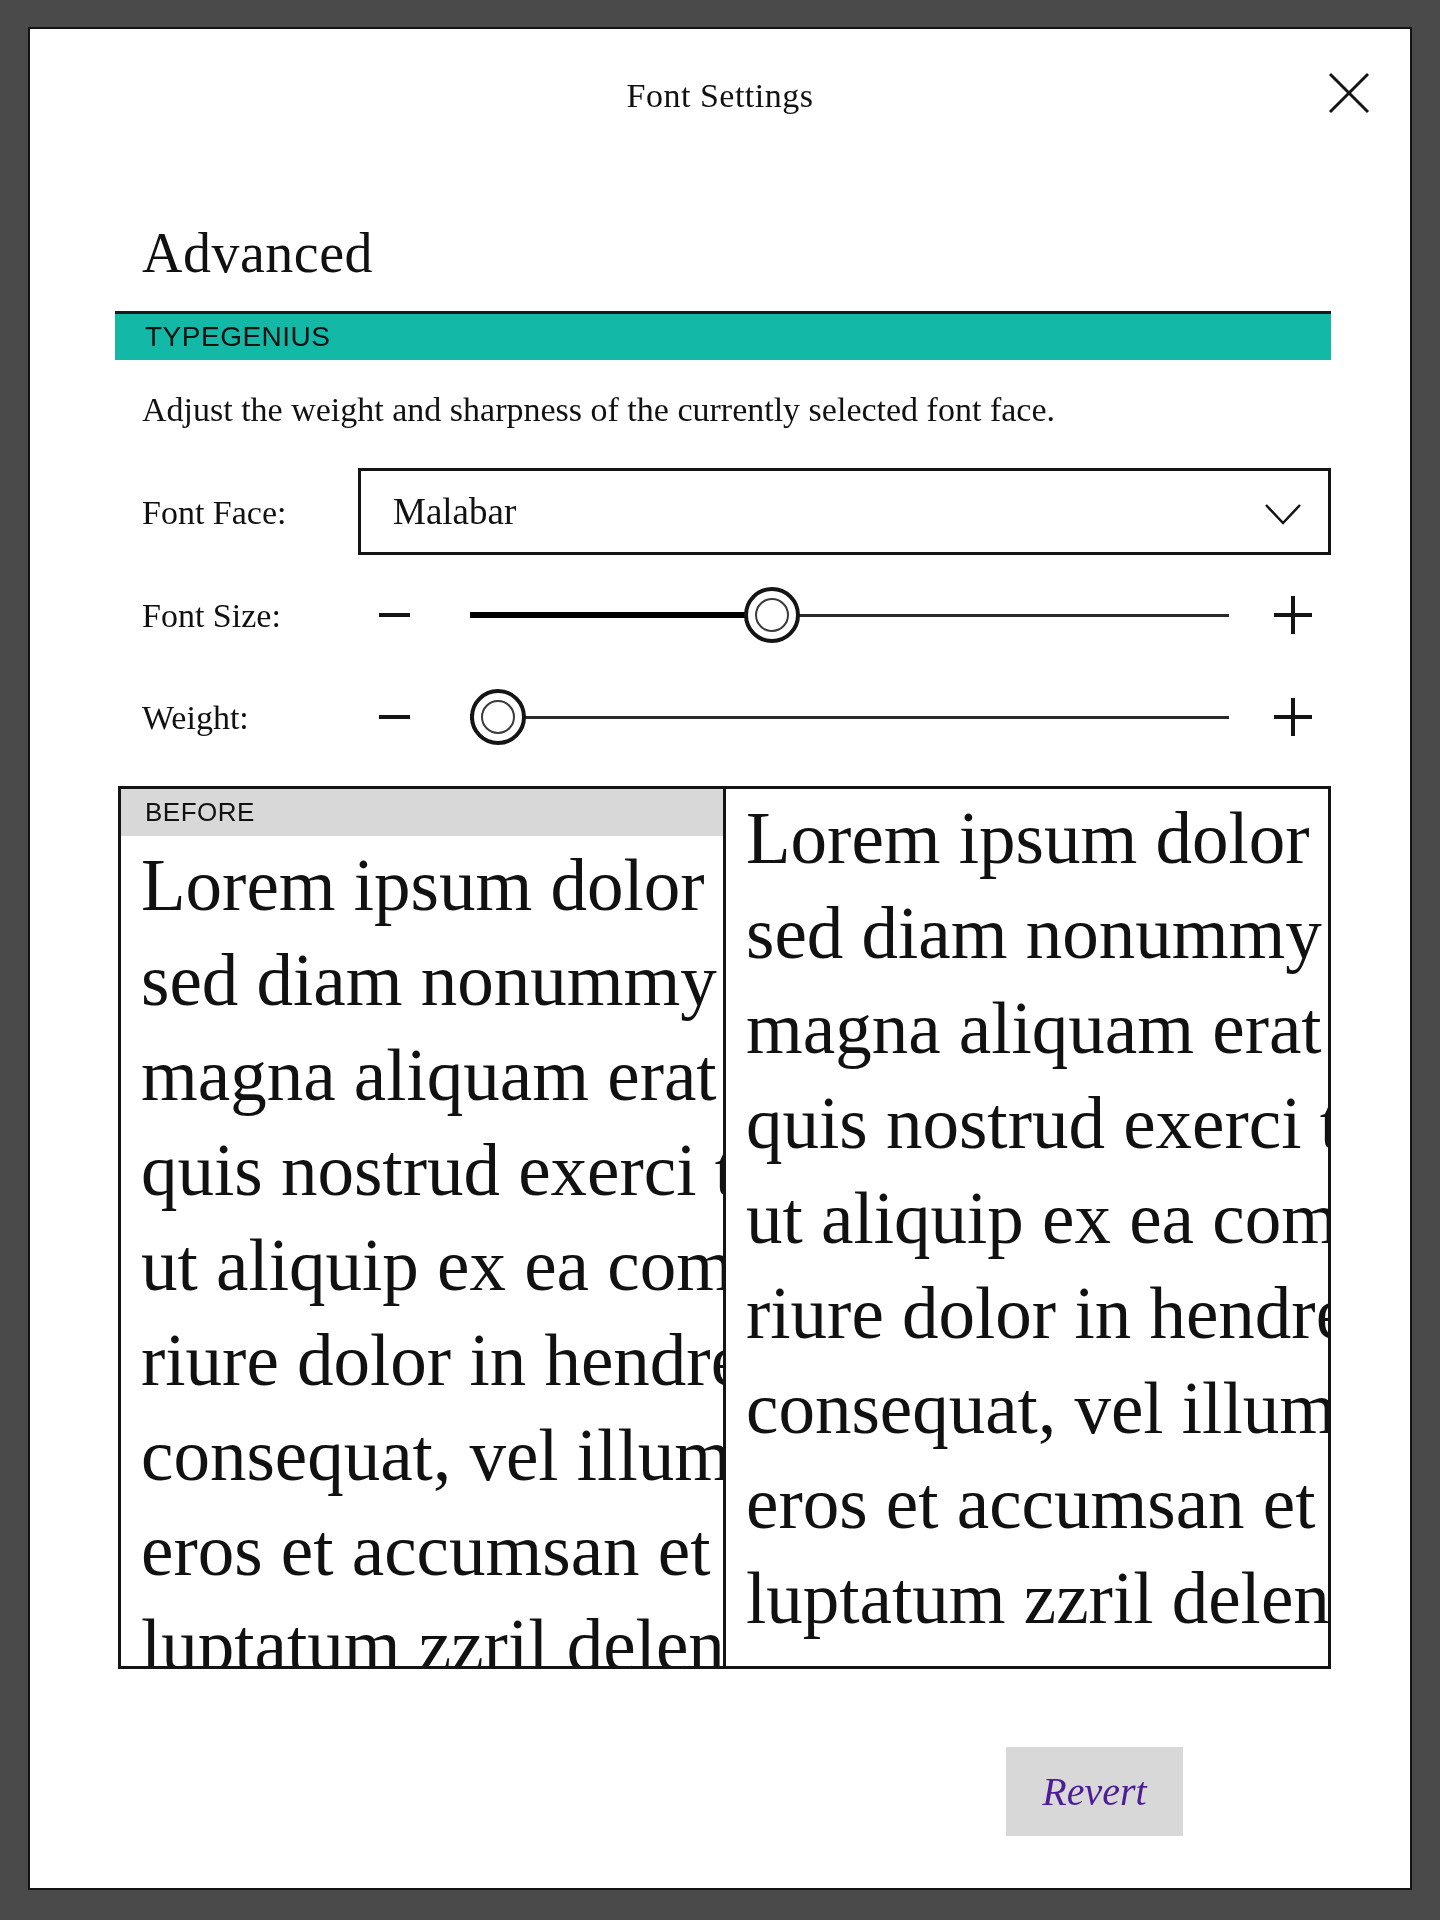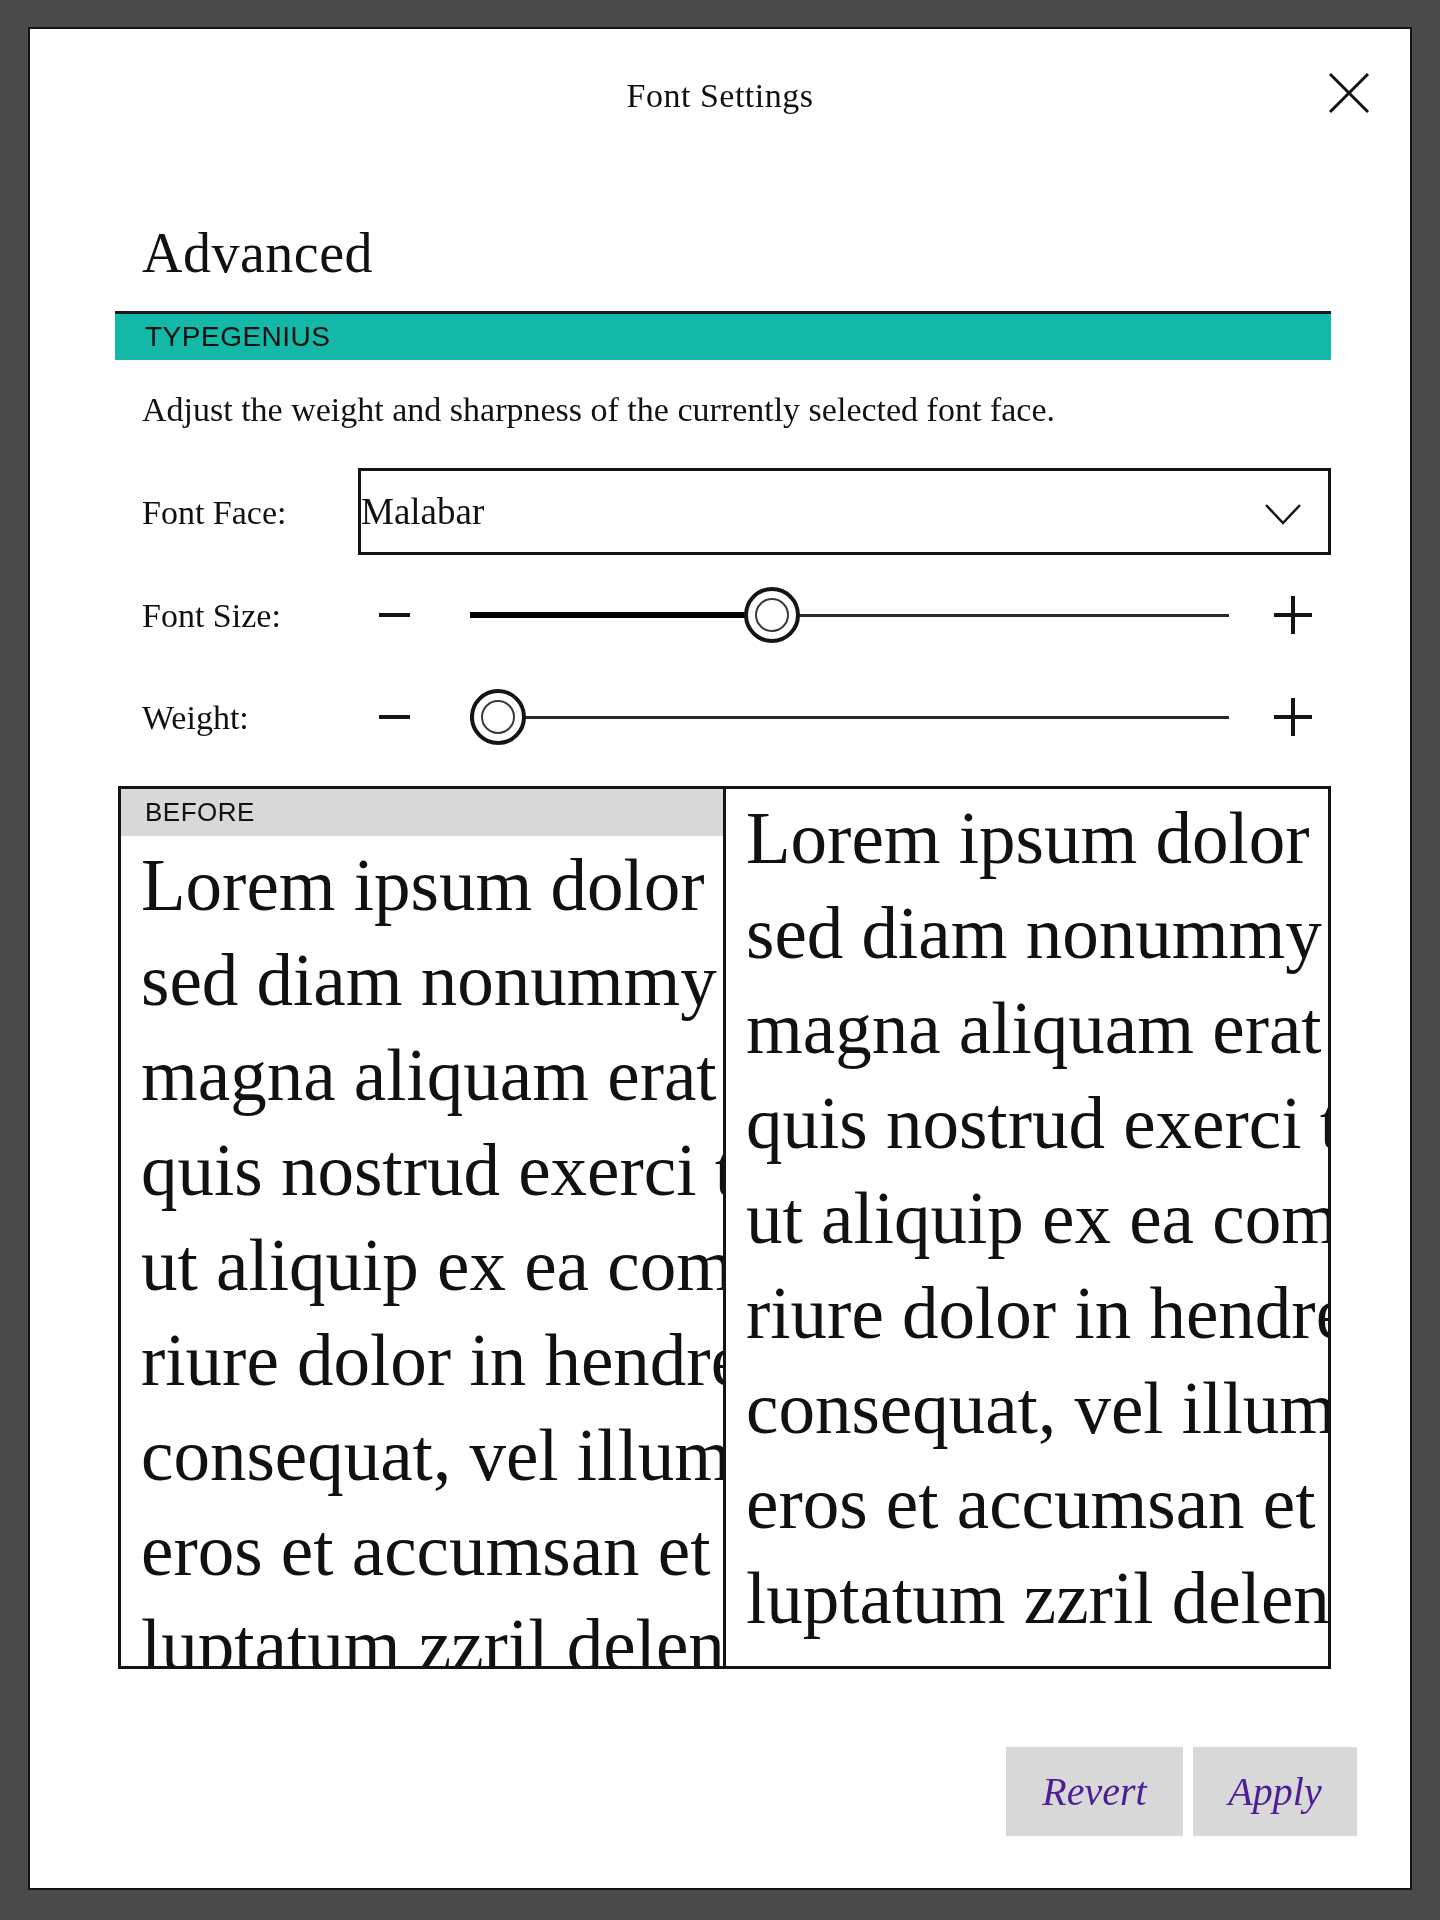--- a/index.html
+++ b/index.html
@@ -38,21 +38,21 @@
   }
   .row-label { position: absolute; left: 112px; font-size: 34px; }
   .lbl-fontface { top: 465px; }
   .lbl-fontsize { top: 568px; }
   .lbl-weight   { top: 670px; }
   .dropdown {
     position: absolute; left: 328px; top: 439px; width: 973px; height: 87px;
     border: 3px solid #141414; background: #fff; cursor: pointer;
     display: flex; align-items: center;
   }
-  .dropdown-value { font-size: 37px; }
+  .dropdown-value { font-size: 37px; padding-left: 32px; }
   .dropdown-chevron { position: absolute; right: 26px; top: 32px; }
 
   .slider-row { position: absolute; left: 0; width: 100%; height: 60px; }
   .row-fontsize { top: 556px; }
   .row-weight   { top: 658px; }
   .slider-minus {
     position: absolute; left: 349px; top: 28px; width: 31px; height: 4px;
     background: #141414; cursor: pointer;
   }
   .slider-plus { position: absolute; left: 1244px; top: 11px; width: 38px; height: 38px; cursor: pointer; }
@@ -201,18 +201,15 @@
             <div class="preview-line">eros et accumsan et iusto odio dignissim qui blandit praesent</div>
             <div class="preview-line">luptatum zzril delenit augue duis dolore te feugait nulla</div>
           </div>
       </div>
       <div class="preview-divider"></div>
     </div>
 
     <div class="action-btn btn-revert">
       <span>Revert</span>
     </div>
-    <div class="action-btn btn-apply">
-      <span>Apply</span>
-    </div>
 
   </div>
 </div>
 
 </body></html>

